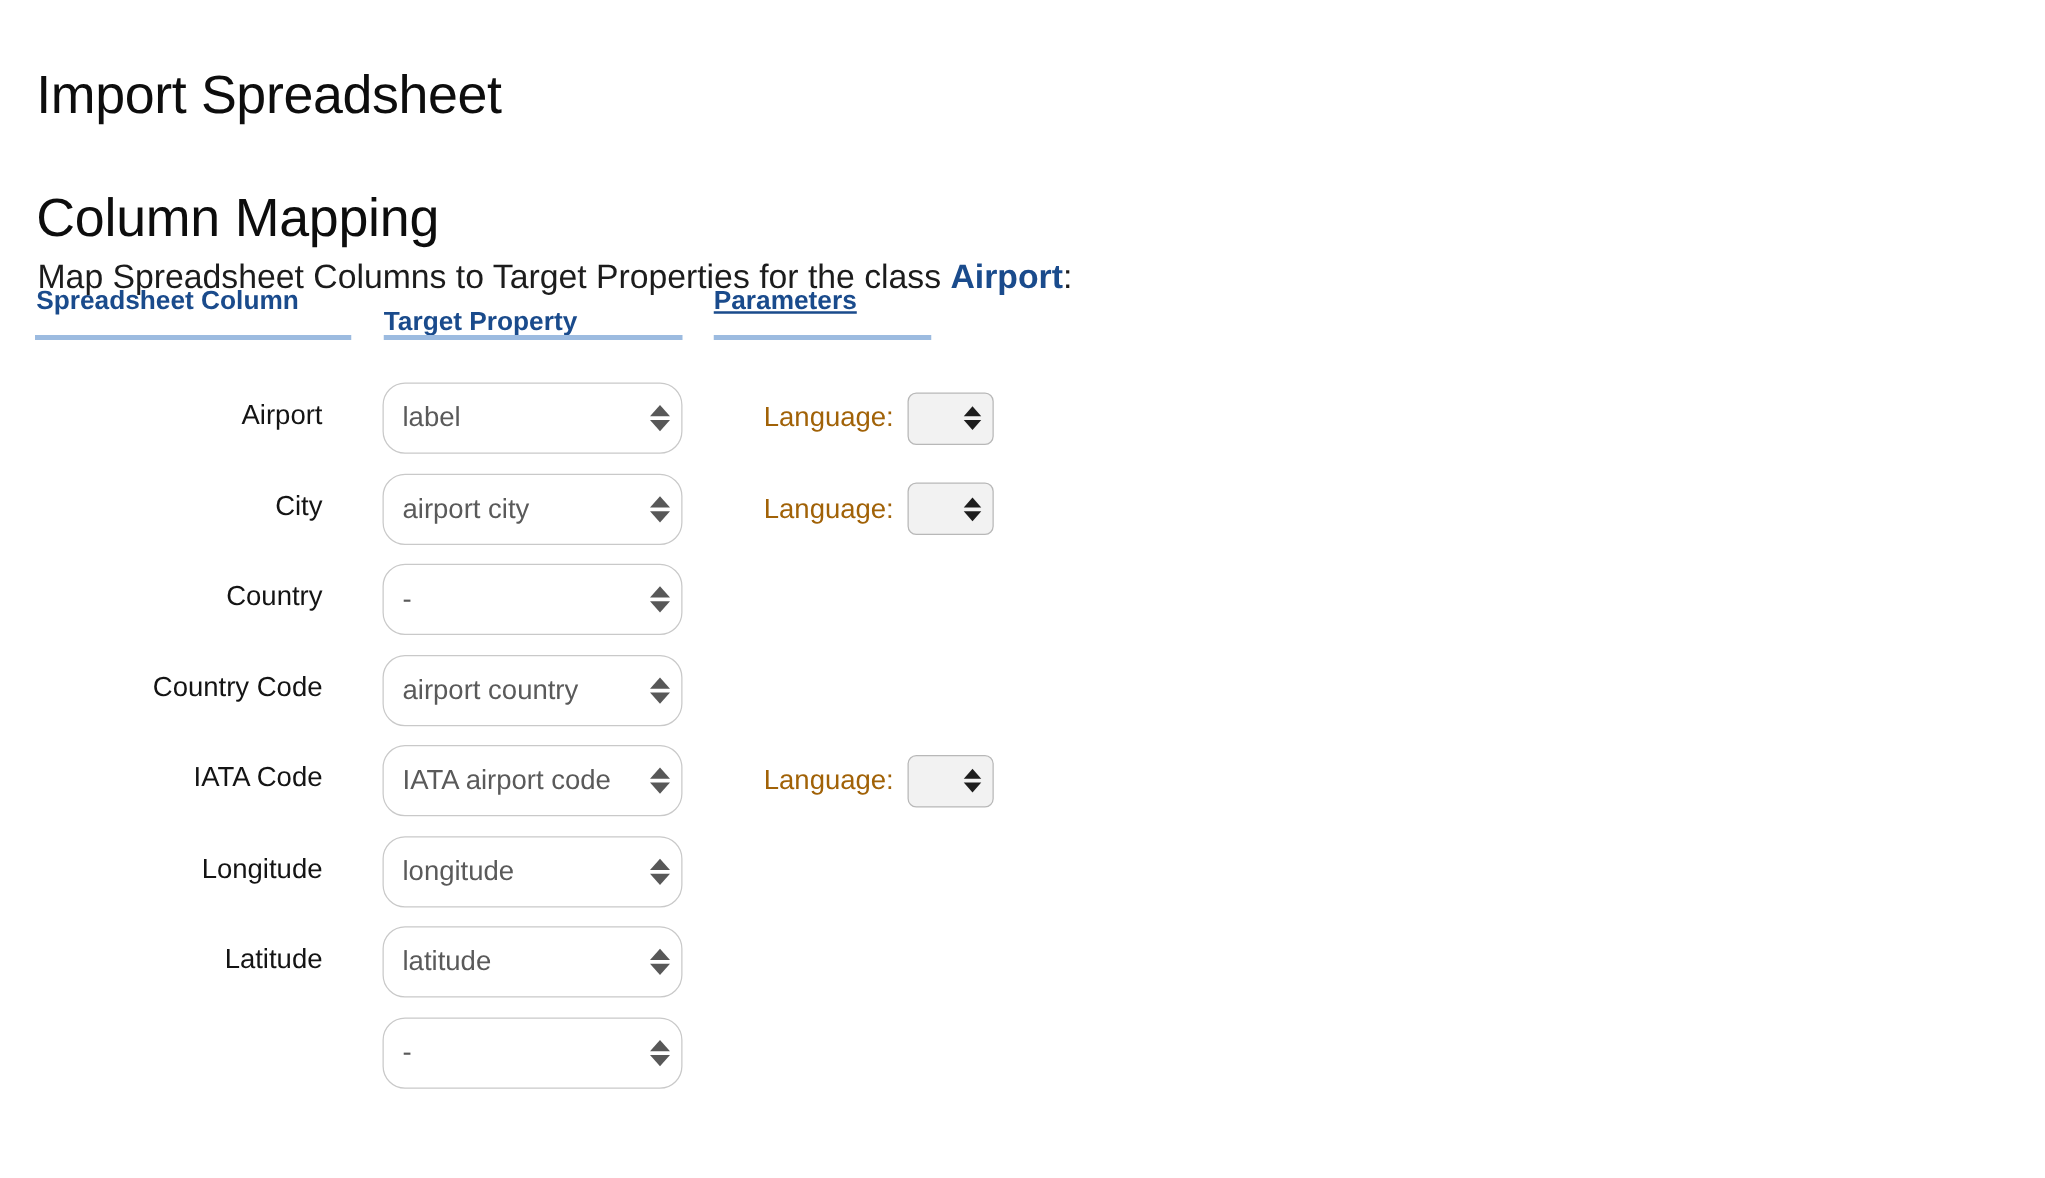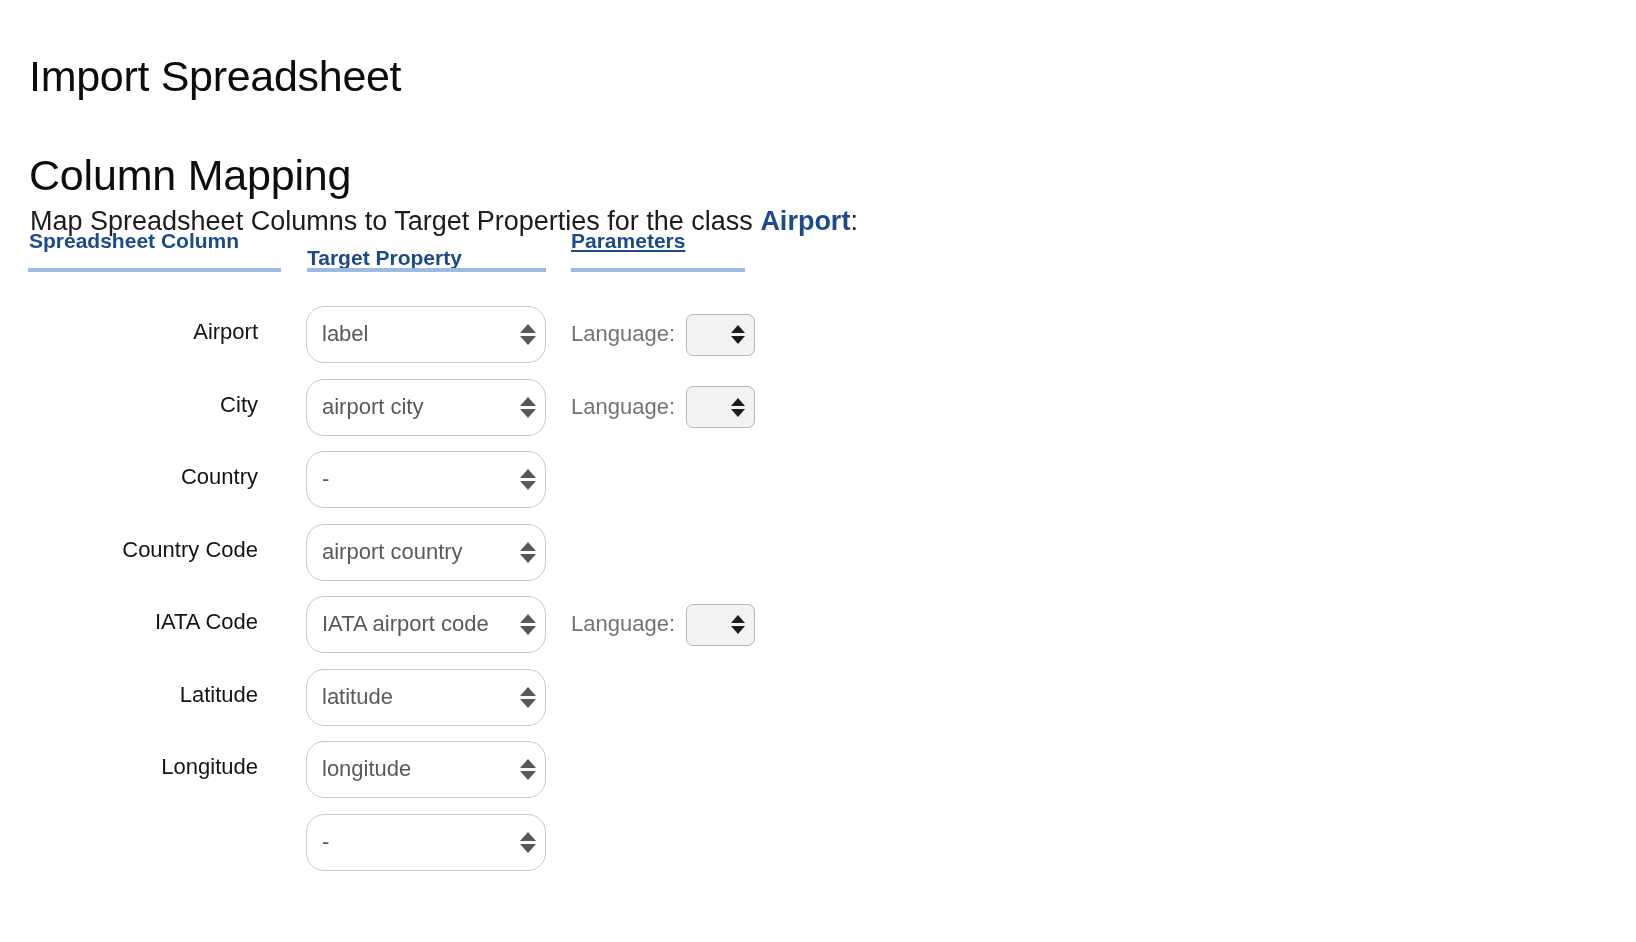--- a/index.html
+++ b/index.html
@@ -170,24 +170,25 @@
   .param-cell {
     position: absolute;
     left: 571px;
     top: 0;
     height: 57px;
     display: flex;
     align-items: center;
   }
   .param-label {
     font-size: 22px;
-    color: #737373;
+    color: #a16207;
     white-space: nowrap;
     line-height: 1.2;
     margin-right: 11px;
+    margin-left: 40px;
   }
   .lang-select {
     width: 69px;
     height: 42px;
     box-sizing: border-box;
     border: 1px solid #b8b8b8;
     border-radius: 7px;
     background: #f2f2f2;
     display: flex;
     align-items: center;
@@ -305,44 +306,44 @@
       <span class="lang-select">
         <span class="stepper">
           <span class="tri-up"></span>
           <span class="tri-down"></span>
         </span>
       </span>
     </div>
   </div>
 
   <div class="map-row">
+    <div class="row-label">Longitude</div>
+    <div class="select">
+      <span class="sel-value">longitude</span>
+      <span class="stepper">
+        <span class="tri-up"></span>
+        <span class="tri-down"></span>
+      </span>
+    </div>
+
+  </div>
+
+  <div class="map-row">
     <div class="row-label">Latitude</div>
     <div class="select">
       <span class="sel-value">latitude</span>
       <span class="stepper">
         <span class="tri-up"></span>
         <span class="tri-down"></span>
       </span>
     </div>
 
   </div>
 
   <div class="map-row">
-    <div class="row-label">Longitude</div>
-    <div class="select">
-      <span class="sel-value">longitude</span>
-      <span class="stepper">
-        <span class="tri-up"></span>
-        <span class="tri-down"></span>
-      </span>
-    </div>
-
-  </div>
-
-  <div class="map-row">
     <div class="select">
       <span class="sel-value">-</span>
       <span class="stepper">
         <span class="tri-up"></span>
         <span class="tri-down"></span>
       </span>
     </div>
 
   </div>
 </div>

